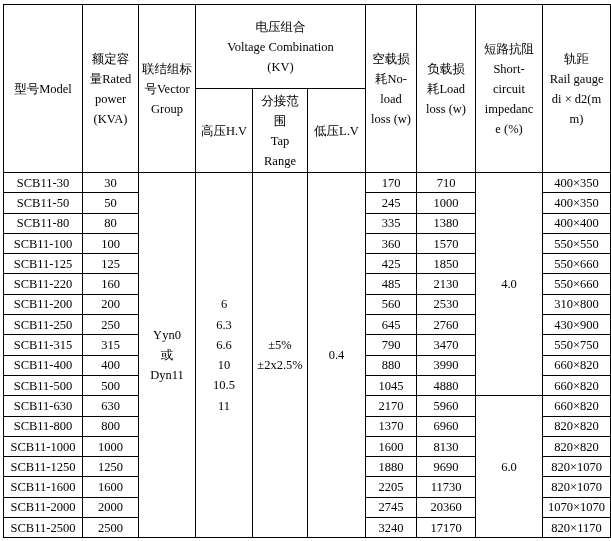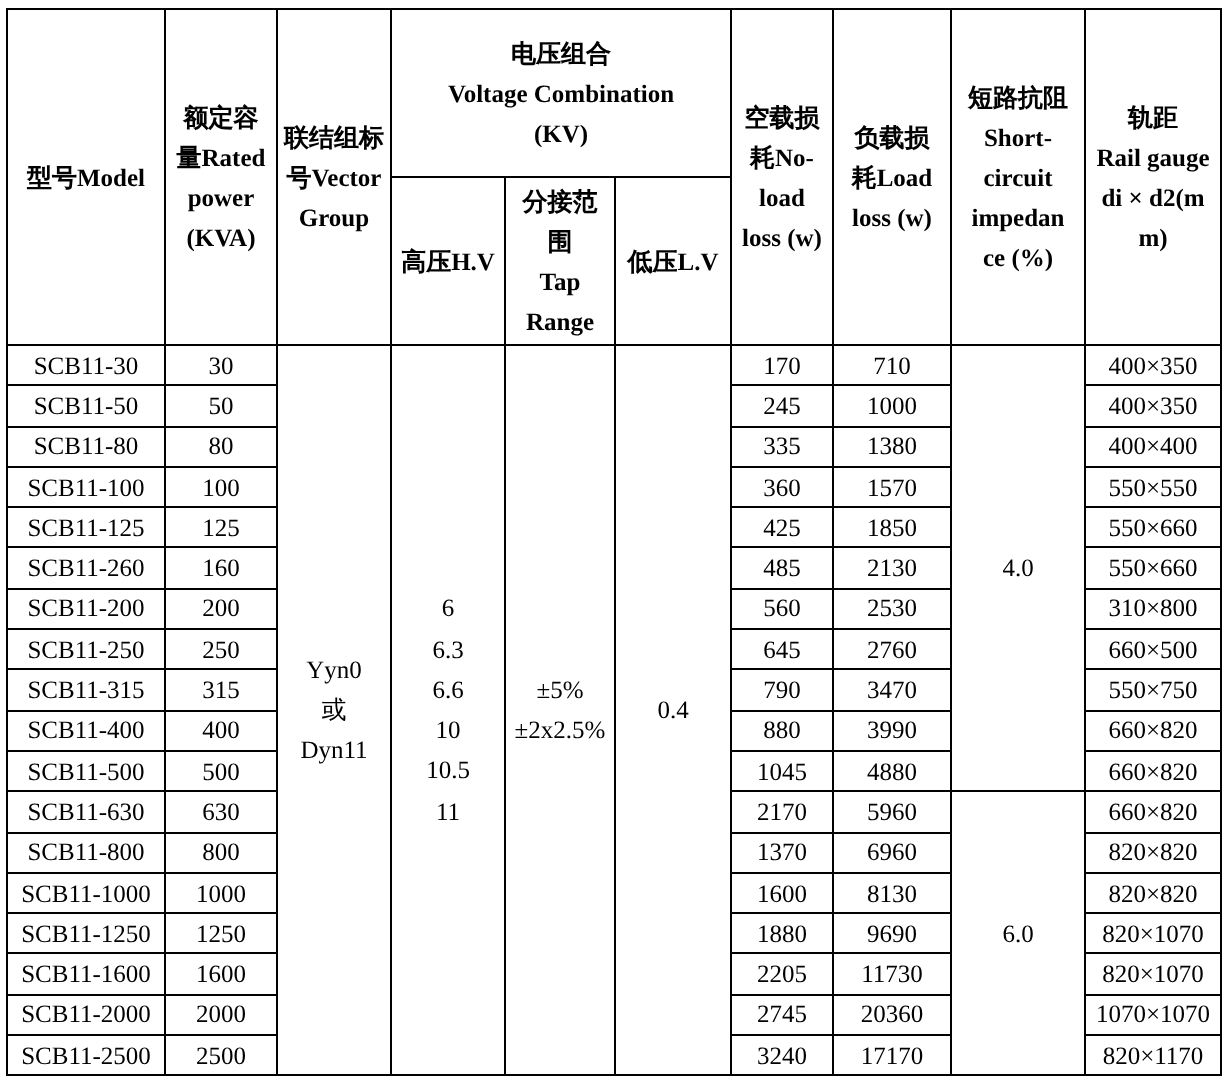--- a/index.html
+++ b/index.html
@@ -34,21 +34,20 @@
     padding: 0 3px;
     text-align: center;
     vertical-align: middle;
     font-weight: normal;
     font-size: 12.5px;
     background: #ffffff;
   }
   thead th {
     line-height: 20px;
     overflow-wrap: break-word;
-    font-weight: bold;
   }
   thead tr.h1 { height: 84px; }
   thead tr.h2 { height: 84px; }
   th.imp { padding: 0 7px; overflow-wrap: break-word; }
   th.loadth { padding: 0 5px; }
   .rail-dim { word-break: break-all; }
   tbody tr { height: 20.3px; }
   tbody td { line-height: 18px; }
   td.mergedcell { padding: 0; }
   .stack { display: block; }
@@ -157,39 +156,39 @@
         <td>550×550</td>
       </tr>
       <tr>
         <td>SCB11-125</td>
         <td>125</td>
         <td>425</td>
         <td>1850</td>
         <td>550×660</td>
       </tr>
       <tr>
-        <td>SCB11-260</td>
+        <td>SCB11-220</td>
         <td>160</td>
         <td>485</td>
         <td>2130</td>
         <td>550×660</td>
       </tr>
       <tr>
         <td>SCB11-200</td>
         <td>200</td>
         <td>560</td>
         <td>2530</td>
         <td>310×800</td>
       </tr>
       <tr>
         <td>SCB11-250</td>
         <td>250</td>
         <td>645</td>
         <td>2760</td>
-        <td>660×500</td>
+        <td>430×900</td>
       </tr>
       <tr>
         <td>SCB11-315</td>
         <td>315</td>
         <td>790</td>
         <td>3470</td>
         <td>550×750</td>
       </tr>
       <tr>
         <td>SCB11-400</td>

